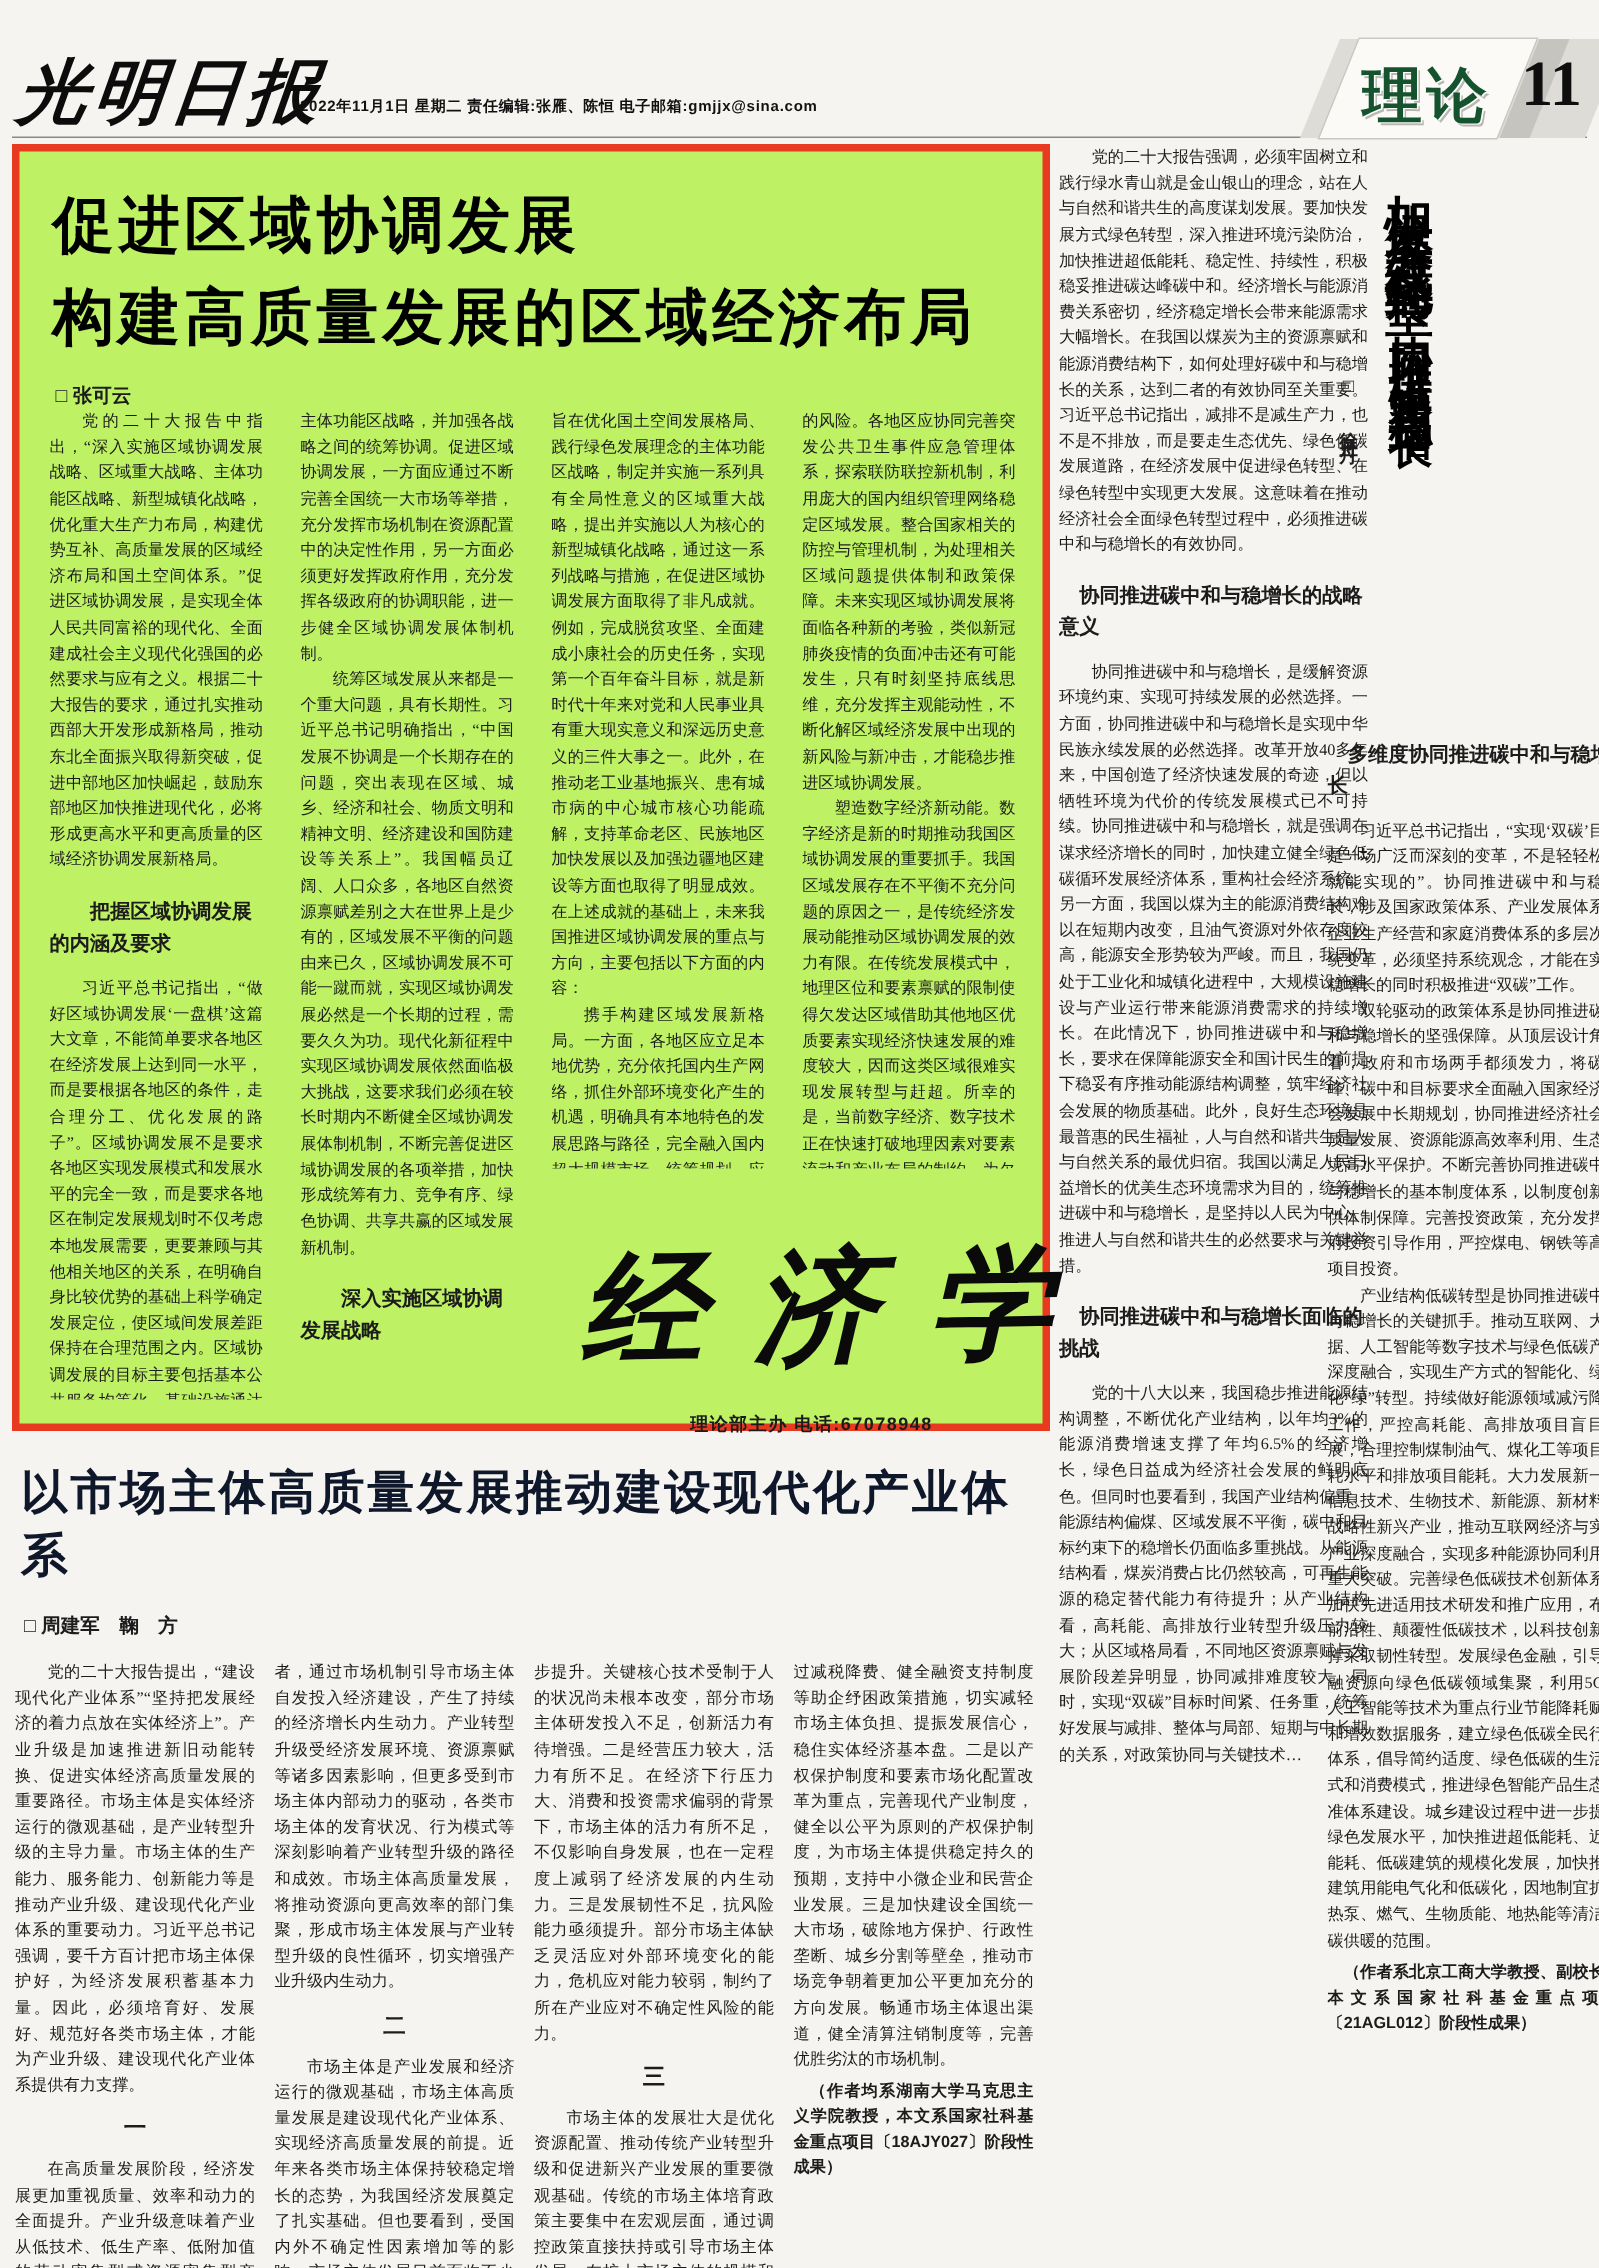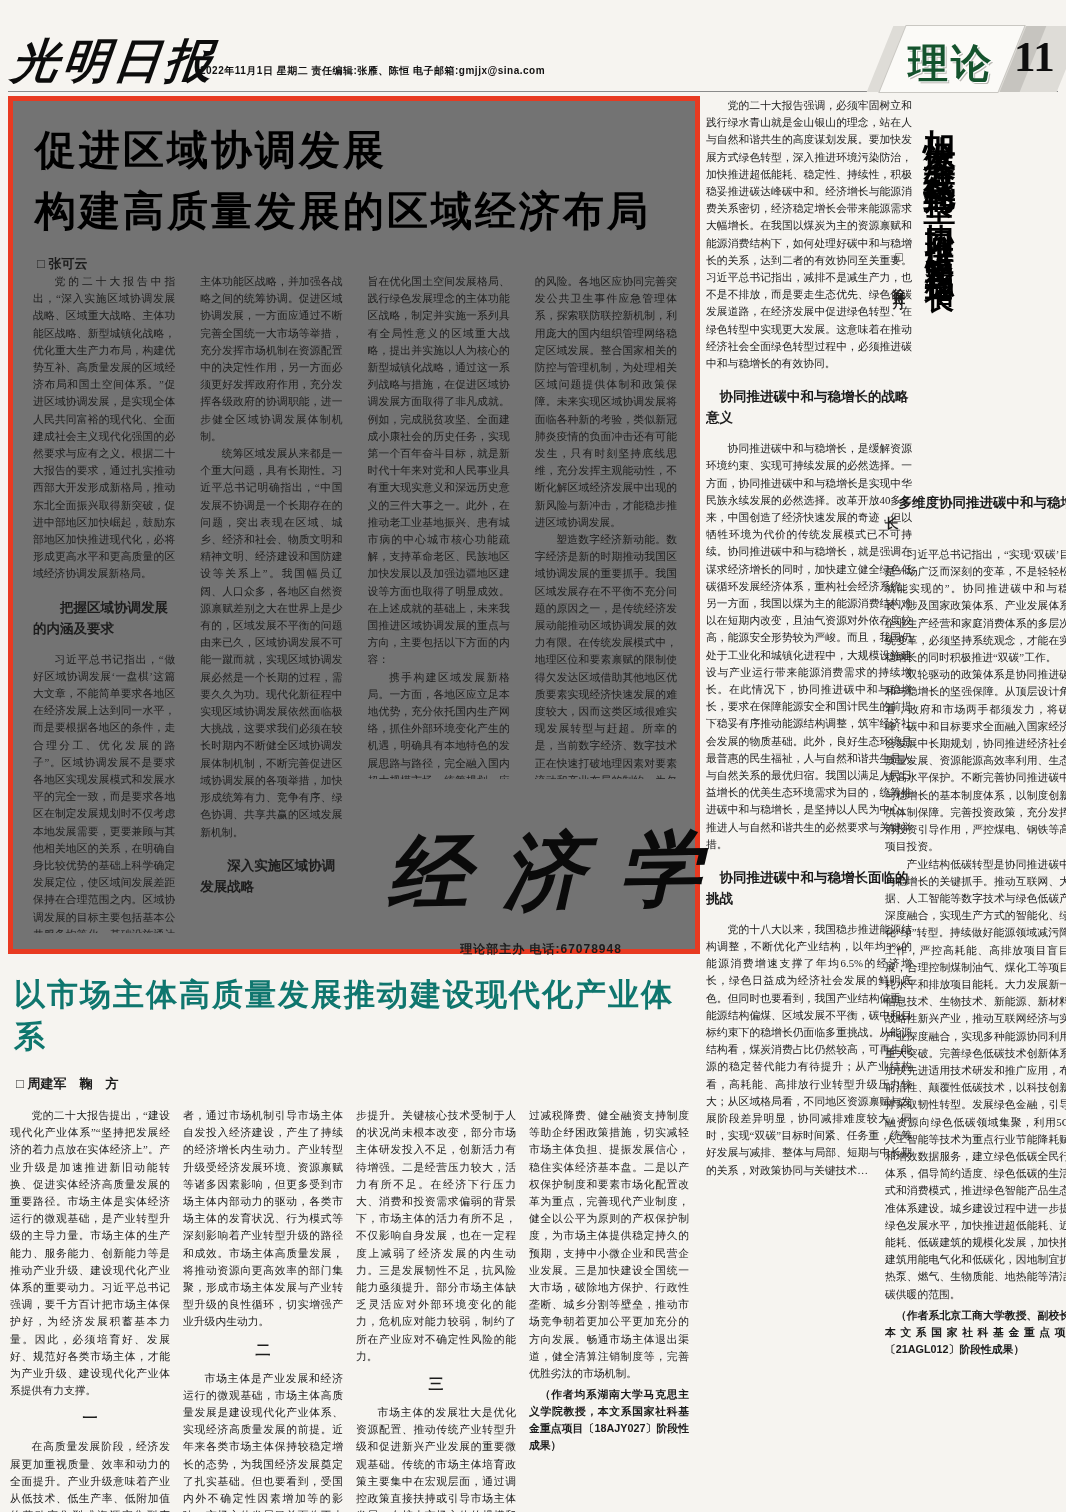--- a/index.html
+++ b/index.html
@@ -15,21 +15,21 @@
   .sec-s1{left:880px;width:190px;background:#dedcd7;}
   .sec-s2{left:893px;width:118px;background:#fbfaf7;box-shadow:0 0 0 1px #c9c7c2;}
   .sec-s3{left:1013px;width:20px;background:#c6c4bf;}
   .sec-title{position:absolute;left:908px;top:36px;font-family:"Liberation Sans",sans-serif;
         font-size:40px;font-weight:900;color:#14532d;letter-spacing:3px;
         text-shadow:1px 1px 0 #ffffff,2px 2px 0 #b9b7b2;}
   .page-num{position:absolute;left:1014px;top:32px;font-family:Liberation Serif, serif;
         font-size:43px;font-weight:700;color:#0e0e0e;}
   
   .main-box{position:absolute;left:8px;top:96px;width:692px;height:858px;border:5px solid #e83a21;
-        box-sizing:border-box;background:#737373;padding:16px 18px 0 20px;}
+        box-sizing:border-box;background:#bef264;padding:16px 18px 0 20px;}
   .m-head{font-family:"Liberation Sans",sans-serif;font-weight:900;font-size:41px;color:#000;
         letter-spacing:3px;line-height:55px;margin:6px 0 0 2px;}
   .m-byline{font-family:"Liberation Sans",sans-serif;font-size:13px;font-weight:700;margin:16px 0 0 4px;}
   .m-body{display:flex;gap:25px;height:660px;}
   .mcol{width:158px;overflow:hidden;}
   .mcol.short{height:506px;}
   .para{font-size:10.8px;line-height:17.2px;text-align:justify;text-indent:2em;margin:0;}
   .cont{text-indent:0;}
   .sub{font-family:"Liberation Sans",sans-serif;font-weight:900;font-size:13.5px;line-height:1.55;
         margin:15px 0 11px;text-indent:2em;}
@@ -49,21 +49,21 @@
         font-family:"Liberation Sans",sans-serif;font-weight:900;color:#000;}
   .r-head .l1{font-size:32px;letter-spacing:7px;}
   .r-head .l2{font-size:29px;letter-spacing:6px;margin-top:4px;padding-top:18px;}
   .r-head div{display:inline-block;}
   .r-author{position:absolute;left:890px;top:250px;writing-mode:vertical-rl;
         font-family:"Liberation Sans",sans-serif;font-size:12.5px;font-weight:700;letter-spacing:5px;}
   .r-col2 .sub,.r-col1 .sub{text-indent:1em;}
   
   .b-wrap{position:absolute;left:10px;top:958px;width:690px;height:554px;overflow:hidden;}
   .b-head{font-family:Liberation Mono, monospace;font-weight:900;font-size:31px;letter-spacing:2px;
-        margin:16px 0 0 4px;color:#0f766e;}
+        margin:16px 0 0 4px;color:#0f172a;}
   .b-byline{font-family:"Liberation Sans",sans-serif;font-size:13px;font-weight:700;margin:17px 0 0 6px;}
   .b-cols{display:flex;gap:13px;margin-top:14px;height:446px;}
   .bcol{width:160px;overflow:hidden;}
 </style>
 </head>
 <body>
 
 <div class="page">
 
   <div class="logo">光明日报</div>

